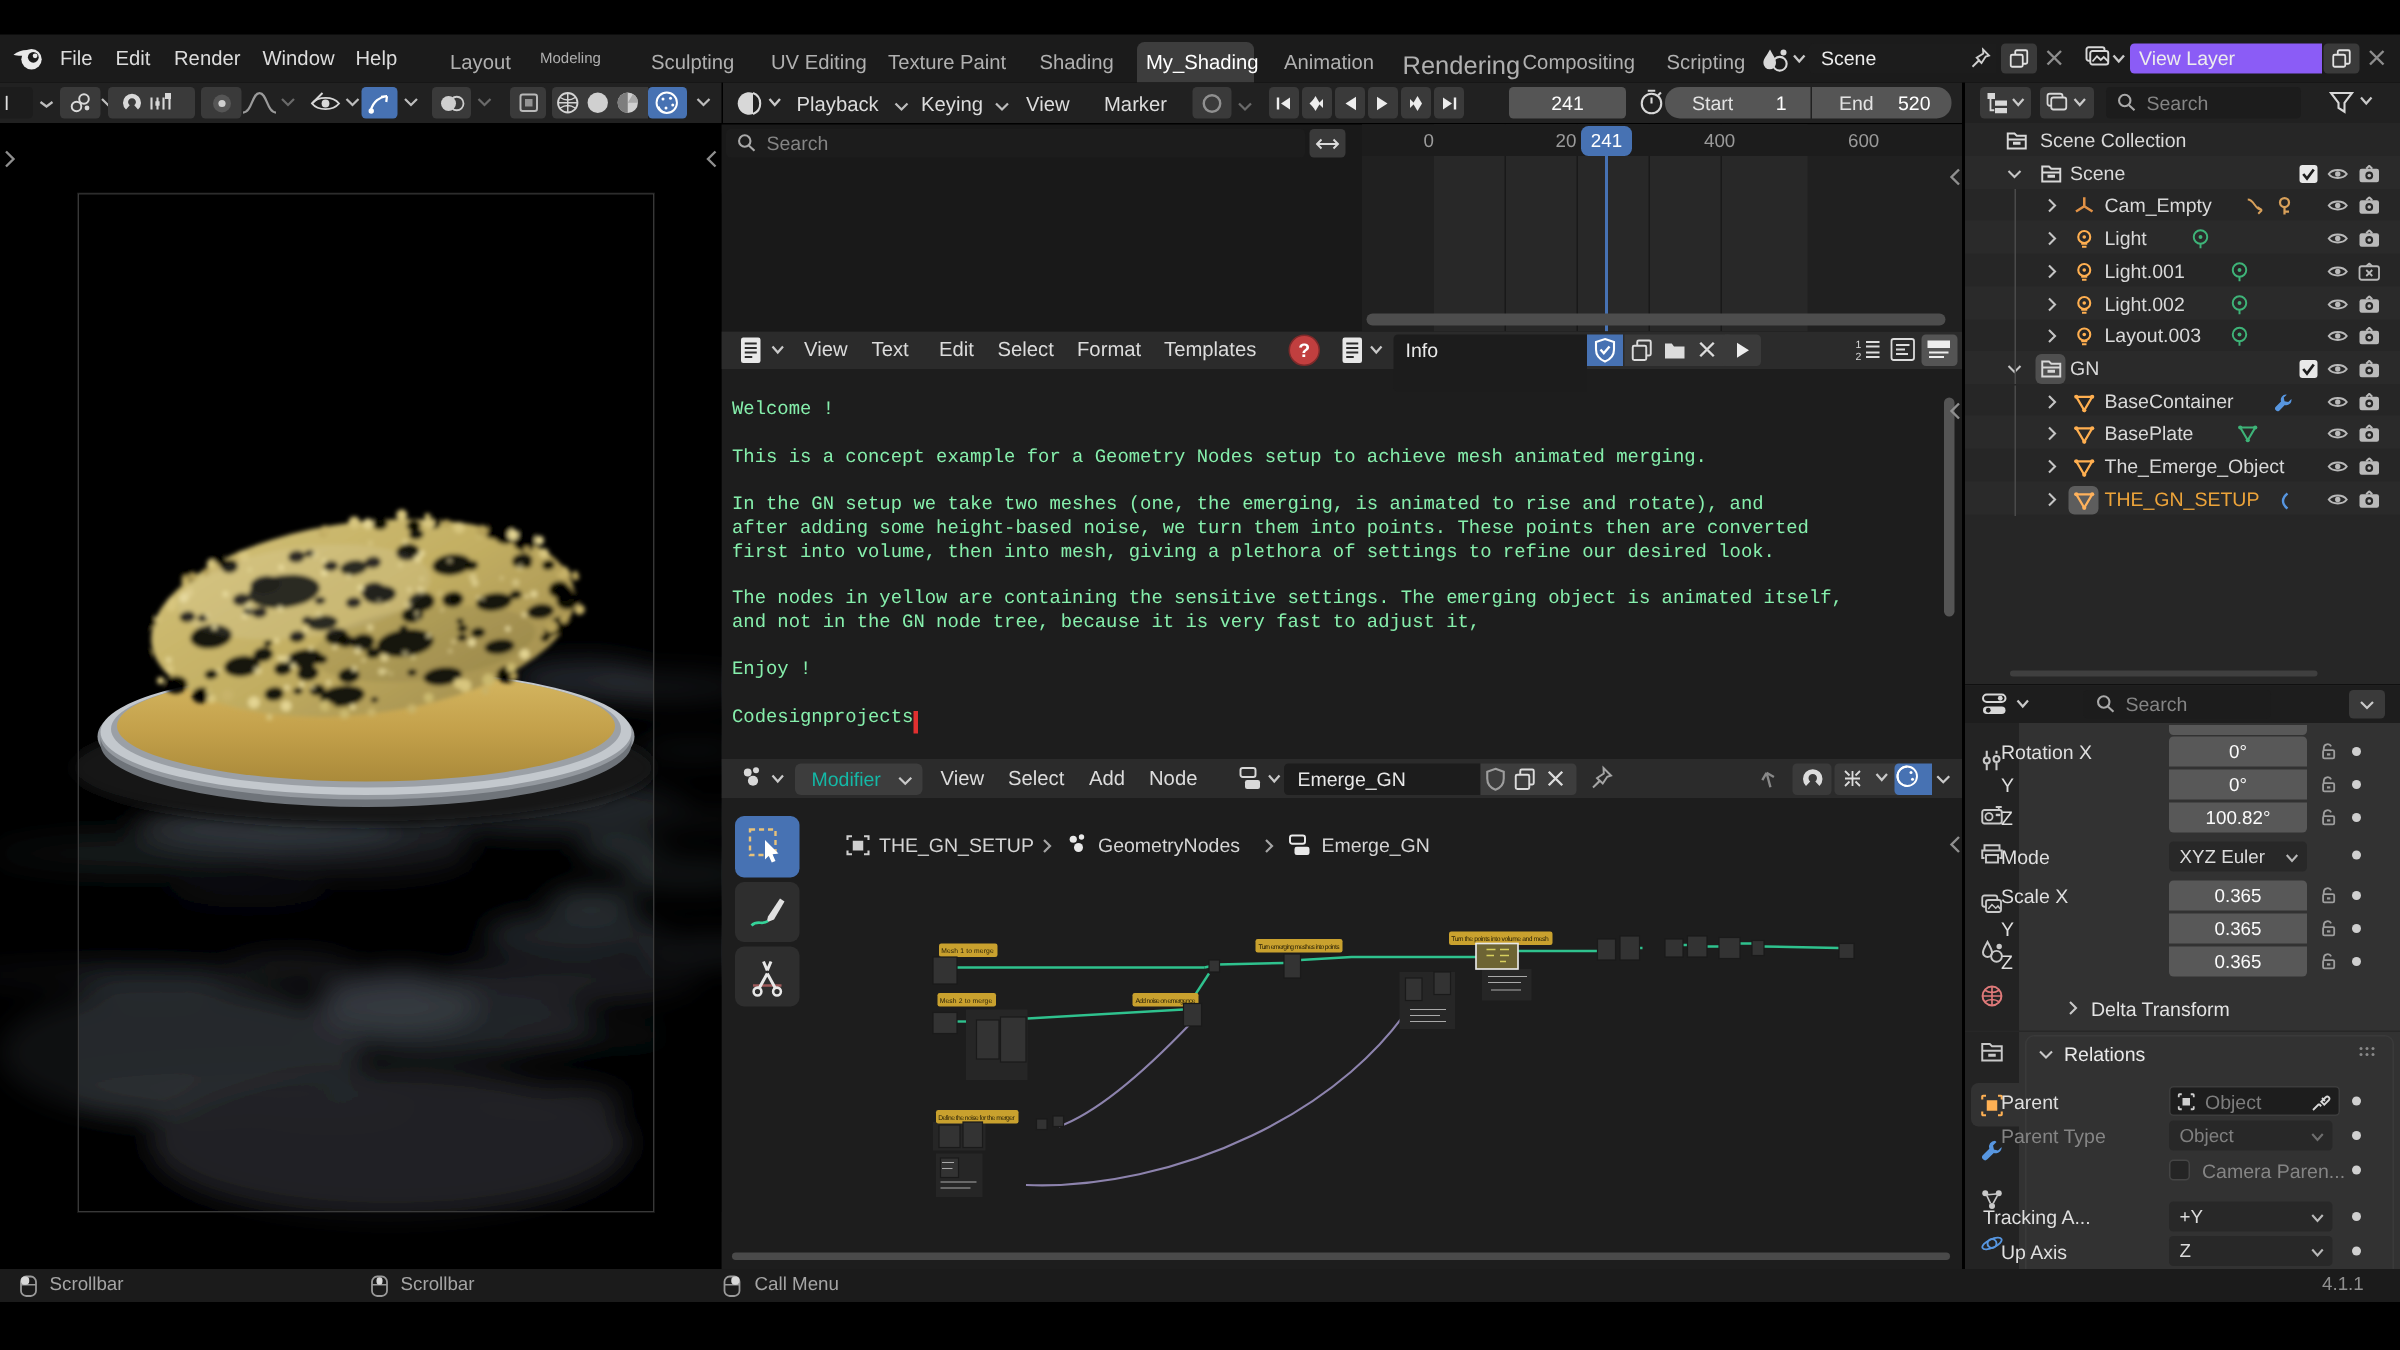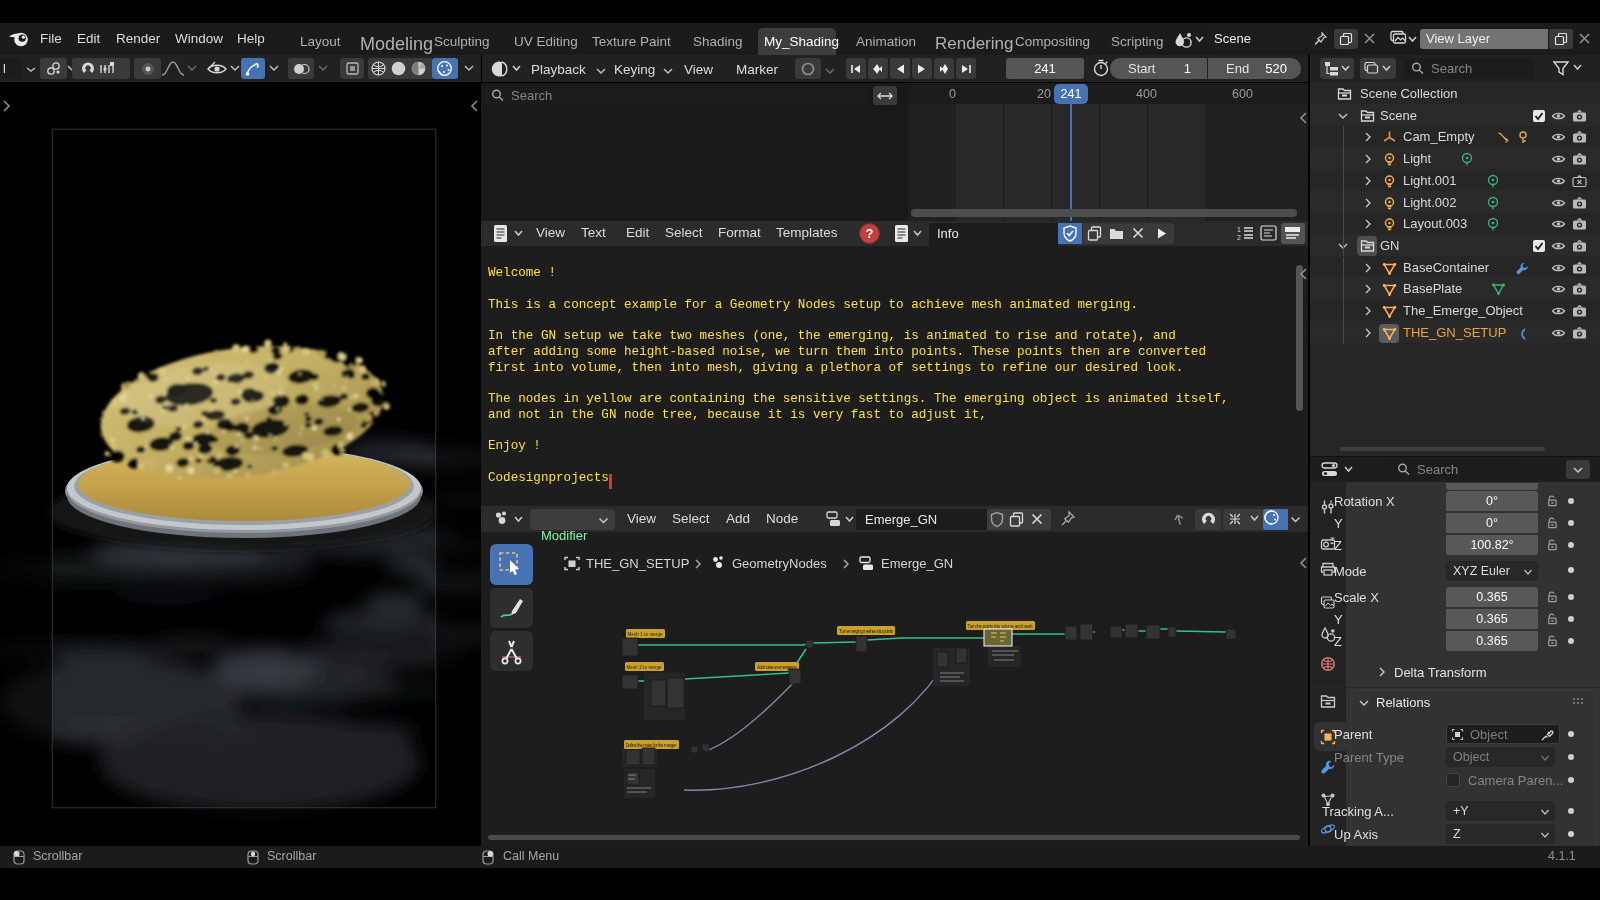--- a/index.html
+++ b/index.html
@@ -10,21 +10,21 @@
 .menu{color:#dcdcdc;font-size:13.5px}
 
 .hdr2{top:55px;height:27px;background:#212121}
 .btn2{background:#3a3a3a;border-radius:3px;height:21px;display:flex;align-items:center;justify-content:center}
 .btnblue{background:#4772b3}
 
 .ehdr{background:#2b2b2b}
 .field{background:#1c1c1c;border-radius:3px;color:#e8e8e8}
 .gfield{background:#555555;border-radius:3px;color:#fbfbfb}
 
-#textarea{font-family:"Liberation Mono",monospace;font-size:12.6px;color:#fde047;line-height:15.75px;white-space:pre}
+#textarea{font-family:"Liberation Mono",monospace;font-size:12.6px;color:#86efac;line-height:15.75px;white-space:pre}
 
 .plabel{position:absolute;text-align:left;color:#dfdfdf;font-size:13px}
 .pfield{position:absolute;left:136px;width:92px;height:20px;background:#585858;color:#fafafa;font-size:12.5px;display:flex;align-items:center;justify-content:center}
 .pdrop{position:absolute;left:136px;width:92px;height:20px;background:#282828;border-radius:3px;color:#dcdcdc;font-size:12.5px;display:flex;align-items:center;padding:0 7px}
 .dot{position:absolute;width:6px;height:6px;border-radius:50%;background:#cfcfcf}
 .lock{position:absolute;width:13px;height:14px}
 </style></head>
 <body>
 <div id="root">
 
@@ -37,21 +37,21 @@
 </svg>
 <div class="abs menu" style="left:40px;top:31px">File</div>
 <div class="abs menu" style="left:77px;top:31px">Edit</div>
 <div class="abs menu" style="left:116px;top:31px">Render</div>
 <div class="abs menu" style="left:175px;top:31px">Window</div>
 <div class="abs menu" style="left:237px;top:31px">Help</div>
 
 <div class="abs" style="left:758px;top:28px;width:78px;height:27px;background:#3d3d3d;border-radius:5px 5px 0 0"></div>
 <div class="abs" style="left:764px;top:34px;color:#fff;font-size:13.5px">My_Shading</div>
 <div class="abs" style="left:300px;top:34px;color:#b0b0b0;font-size:13.5px">Layout</div>
-<div class="abs" style="left:360px;top:34px;color:#b0b0b0;font-size:18px">Modeling</div>
+<div class="abs" style="left:360px;top:34px;color:#b0b0b0;font-size:10px">Modeling</div>
 <div class="abs" style="left:434px;top:34px;color:#b0b0b0;font-size:13.5px">Sculpting</div>
 <div class="abs" style="left:514px;top:34px;color:#b0b0b0;font-size:13.5px">UV Editing</div>
 <div class="abs" style="left:592px;top:34px;color:#b0b0b0;font-size:13.5px">Texture Paint</div>
 <div class="abs" style="left:693px;top:34px;color:#b0b0b0;font-size:13.5px">Shading</div>
 <div class="abs" style="left:856px;top:34px;color:#b0b0b0;font-size:13.5px">Animation</div>
 <div class="abs" style="left:935px;top:34px;color:#b0b0b0;font-size:17px">Rendering</div>
 <div class="abs" style="left:1015px;top:34px;color:#b0b0b0;font-size:13.5px">Compositing</div>
 <div class="abs" style="left:1111px;top:34px;color:#b0b0b0;font-size:13.5px">Scripting</div>
 
 <svg class="abs" style="left:1172px;top:30px" width="34" height="18" viewBox="0 0 34 18">
@@ -72,21 +72,21 @@
 </div>
 <svg class="abs" style="left:1362px;top:31px" width="15" height="15" viewBox="0 0 15 15">
       <path d="M3 3 L12 12 M12 3 L3 12" stroke="#8d8d8d" stroke-width="1.6"></path>
     </svg>
 <svg class="abs" style="left:1388px;top:30px" width="30" height="18" viewBox="0 0 30 18">
  <rect x="3" y="1.5" width="12" height="9" rx="1.5" fill="none" stroke="#d8d8d8" stroke-width="1.3"></rect>
  <rect x="5.5" y="4" width="12" height="9" rx="1.5" fill="#1b1b1b" stroke="#d8d8d8" stroke-width="1.3"></rect>
  <path d="M7 11 l3-3.5 2.5 2.5 2-2 3 3" stroke="#d8d8d8" stroke-width="1.2" fill="none"></path>
  <path d="M21 7 l3.5 4 3.5-4" stroke="#c9c9c9" stroke-width="1.6" fill="none"></path>
 </svg>
-<div class="abs" style="left:1420px;top:29px;width:128px;height:20px;background:#737373;border-radius:3px 0 0 3px;color:#ededed;line-height:20px;padding-left:6px">View Layer</div>
+<div class="abs" style="left:1420px;top:29px;width:128px;height:20px;background:#8b5cf6;border-radius:3px 0 0 3px;color:#ededed;line-height:20px;padding-left:6px">View Layer</div>
 <div class="abs btn2" style="left:1549px;top:29px;width:24px;height:20px">
  <svg width="14" height="14" viewBox="0 0 14 14">
         <rect x="4.5" y="1.5" width="8" height="9" rx="1" fill="none" stroke="#e2e2e2" stroke-width="1.2"></rect>
         <rect x="1.5" y="4.5" width="8" height="8" rx="1" fill="#3a3a3a" stroke="#e2e2e2" stroke-width="1.2"></rect>
       </svg>
 </div>
 <svg class="abs" style="left:1577px;top:31px" width="15" height="15" viewBox="0 0 15 15">
       <path d="M3 3 L12 12 M12 3 L3 12" stroke="#8d8d8d" stroke-width="1.6"></path>
     </svg>
 
@@ -715,21 +715,21 @@
 
 <div class="abs" id="nodeed" style="left:481px;top:506px;width:827px;height:340px;background:#1d1d1d">
  <div class="abs ehdr" style="left:0;top:0;width:827px;height:26px"></div>
  <svg class="abs" style="left:12px;top:4px" width="34" height="19" viewBox="0 0 34 19">
   <circle cx="5.5" cy="5" r="2.6" fill="#d8d8d8"></circle>
         <circle cx="11" cy="3.5" r="2" fill="#d8d8d8"></circle>
         <circle cx="9" cy="10.5" r="3.4" fill="#d8d8d8"></circle>
   <path d="M22 7 l3.5 4 3.5-4" stroke="#c9c9c9" stroke-width="1.5" fill="none"></path>
  </svg>
  <div class="abs" style="left:49px;top:2.5px;width:85px;height:21px;background:#3d3d3d;border-radius:4px">
-  <span style="position:absolute;left:11px;top:19px;color:#86efac">Modifier</span>
+  <span style="position:absolute;left:11px;top:3px;color:#14b8a6">Modifier</span>
   <svg style="position:absolute;right:6px;top:6px" width="11" height="11" viewBox="0 0 11 11">
           <path d="M1.5 3.5 l4 4 4-4" stroke="#c9c9c9" stroke-width="1.5" fill="none"></path>
         </svg>
  </div>
  <div class="abs menu" style="left:146px;top:5px">View</div>
  <div class="abs menu" style="left:191px;top:5px">Select</div>
  <div class="abs menu" style="left:245px;top:5px">Add</div>
  <div class="abs menu" style="left:285px;top:5px">Node</div>
  <svg class="abs" style="left:343px;top:4px" width="34" height="19" viewBox="0 0 34 19">
   <rect x="3" y="2" width="10" height="6" rx="1.5" fill="none" stroke="#d8d8d8" stroke-width="1.3"></rect>

